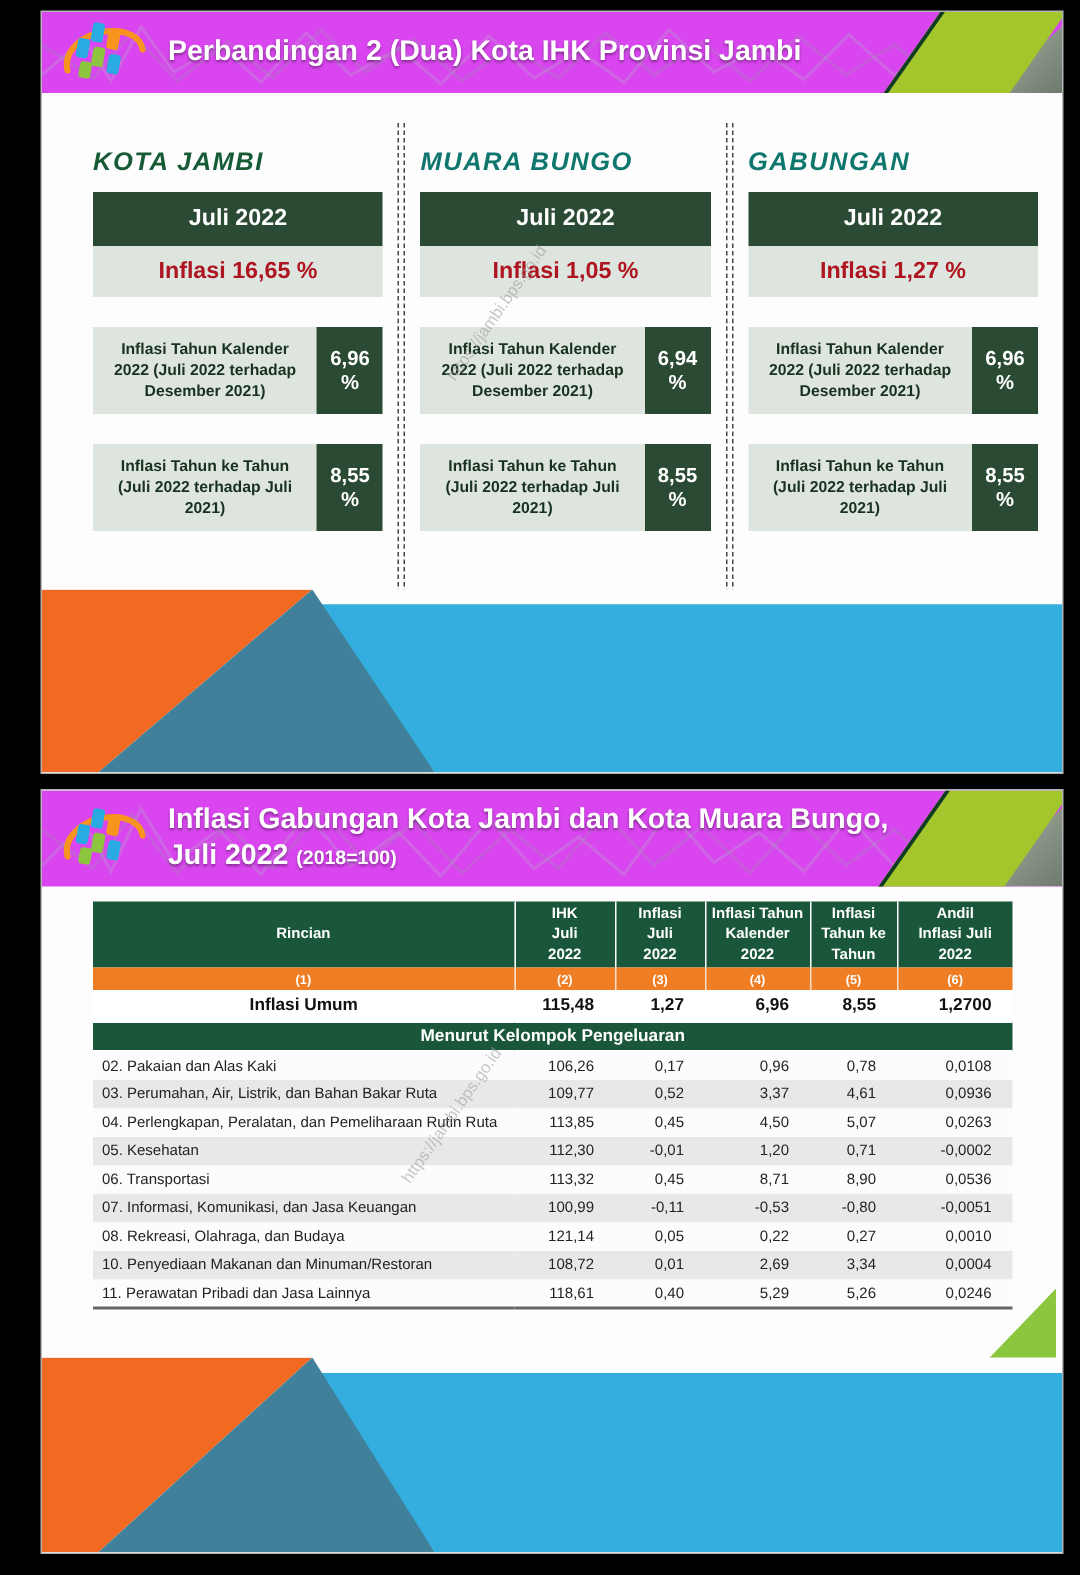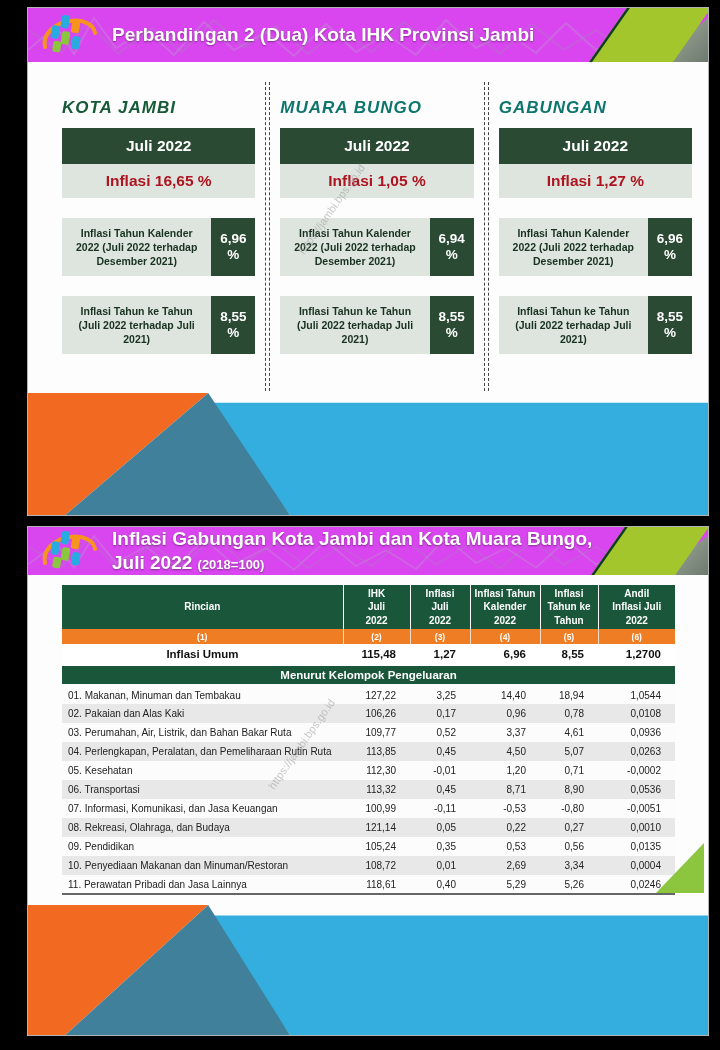--- a/index.html
+++ b/index.html
@@ -9,21 +9,21 @@
 
   .slide { position: absolute; left: 28px; width: 680px; background: #fdfdfd;
            box-shadow: 0 0 0 1px rgba(255,255,255,.7); overflow: hidden; }
   #slide1 { top: 8px;   height: 507px; }
   #slide2 { top: 527px; height: 508px; }
 
   
   .banner { position: relative; background: #d946ef; overflow: hidden;
             display: flex; align-items: center; }
   #slide1 .banner { height: 54px; }
-  #slide2 .banner { height: 48px; }
+  #slide2 .banner { height: 64px; }
   .squiggle { position: absolute; inset: 0; width: 100%; height: 100%; }
   .banner-corner { position: absolute; right: 0; top: 0; height: 100%; width: 64px;
                    background: linear-gradient(135deg, #3d4f40 20%, #8f9a8c 55%, #6d7a6e 100%);
                    clip-path: polygon(100% 18%, 100% 100%, 22% 100%); }
   .banner-flag { position: absolute; right: 16px; top: -6px; bottom: -6px; width: 84px;
                  background: #a3c62d; transform: skewX(-35deg);
                  border-left: 3px solid #0e3d24; }
   .logo { position: absolute; left: 12px; top: 50%; transform: translateY(-50%); }
   .banner-title { position: relative; z-index: 3; color: #fff; font-weight: bold;
                   font-size: 19px; padding-left: 84px; line-height: 1.25;
@@ -262,28 +262,20 @@
           <td>Inflasi Umum</td>
           <td class="val">115,48</td>
           <td class="val">1,27</td>
           <td class="val">6,96</td>
           <td class="val">8,55</td>
           <td class="val">1,2700</td>
         </tr>
         <tr class="section">
           <td colspan="6">Menurut Kelompok Pengeluaran</td>
         </tr>
-      <tr class="data-row">
-    <td class="cat">01. Makanan, Minuman dan Tembakau</td>
-    <td class="val">127,22</td>
-    <td class="val">3,25</td>
-    <td class="val">14,40</td>
-    <td class="val">18,94</td>
-    <td class="val">1,0544</td>
-  </tr>
           <tr class="data-row">
     <td class="cat">02. Pakaian dan Alas Kaki</td>
     <td class="val">106,26</td>
     <td class="val">0,17</td>
     <td class="val">0,96</td>
     <td class="val">0,78</td>
     <td class="val">0,0108</td>
   </tr>
           <tr class="data-row">
     <td class="cat">03. Perumahan, Air, Listrik, dan Bahan Bakar Ruta</td>
@@ -327,28 +319,20 @@
   </tr>
           <tr class="data-row">
     <td class="cat">08. Rekreasi, Olahraga, dan Budaya</td>
     <td class="val">121,14</td>
     <td class="val">0,05</td>
     <td class="val">0,22</td>
     <td class="val">0,27</td>
     <td class="val">0,0010</td>
   </tr>
           <tr class="data-row">
-    <td class="cat">09. Pendidikan</td>
-    <td class="val">105,24</td>
-    <td class="val">0,35</td>
-    <td class="val">0,53</td>
-    <td class="val">0,56</td>
-    <td class="val">0,0135</td>
-  </tr>
-          <tr class="data-row">
     <td class="cat">10. Penyediaan Makanan dan Minuman/Restoran</td>
     <td class="val">108,72</td>
     <td class="val">0,01</td>
     <td class="val">2,69</td>
     <td class="val">3,34</td>
     <td class="val">0,0004</td>
   </tr>
           <tr class="data-row">
     <td class="cat">11. Perawatan Pribadi dan Jasa Lainnya</td>
     <td class="val">118,61</td>

